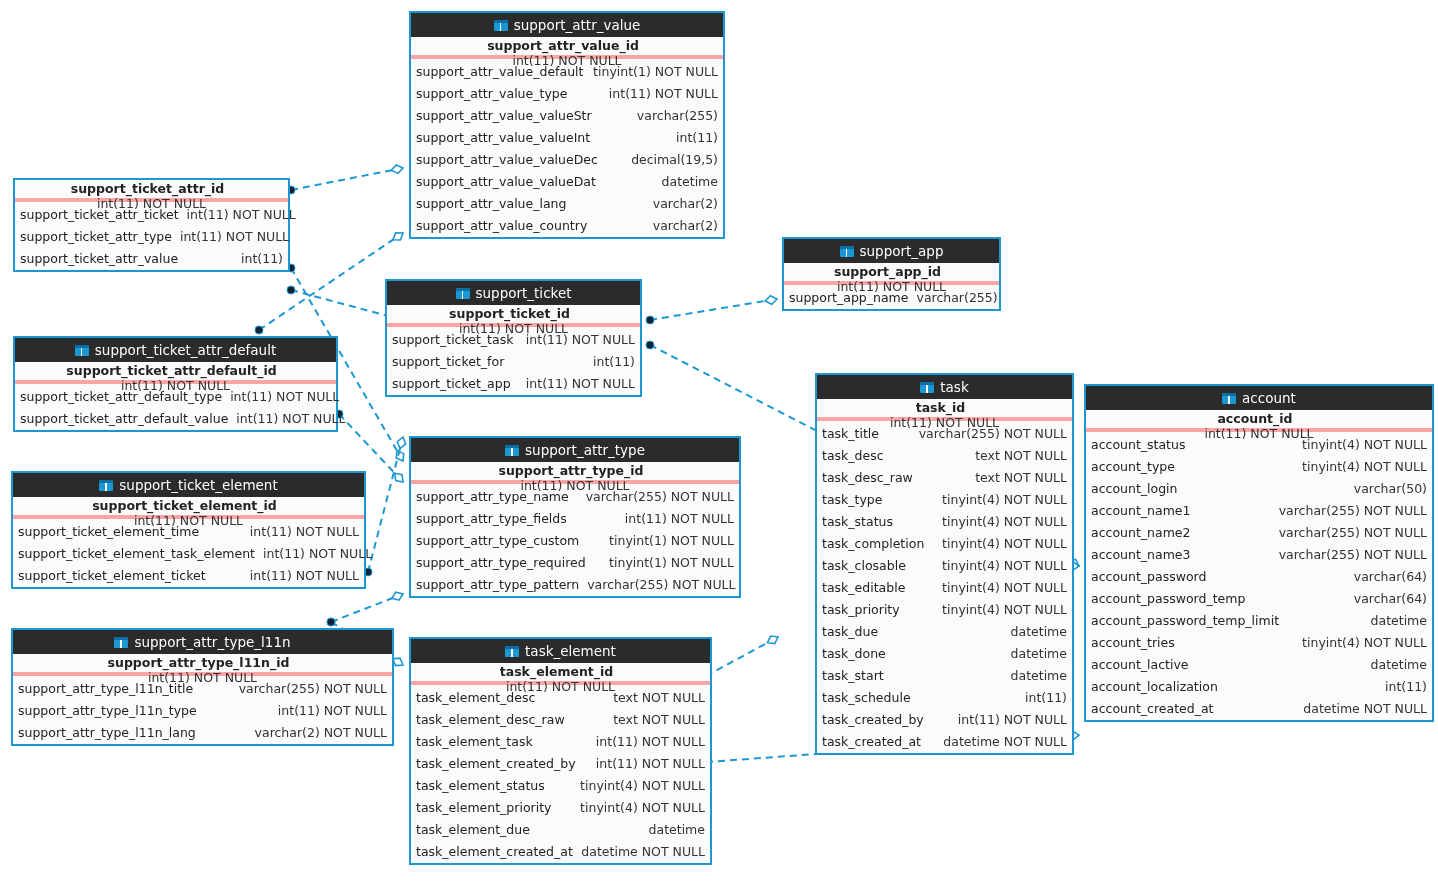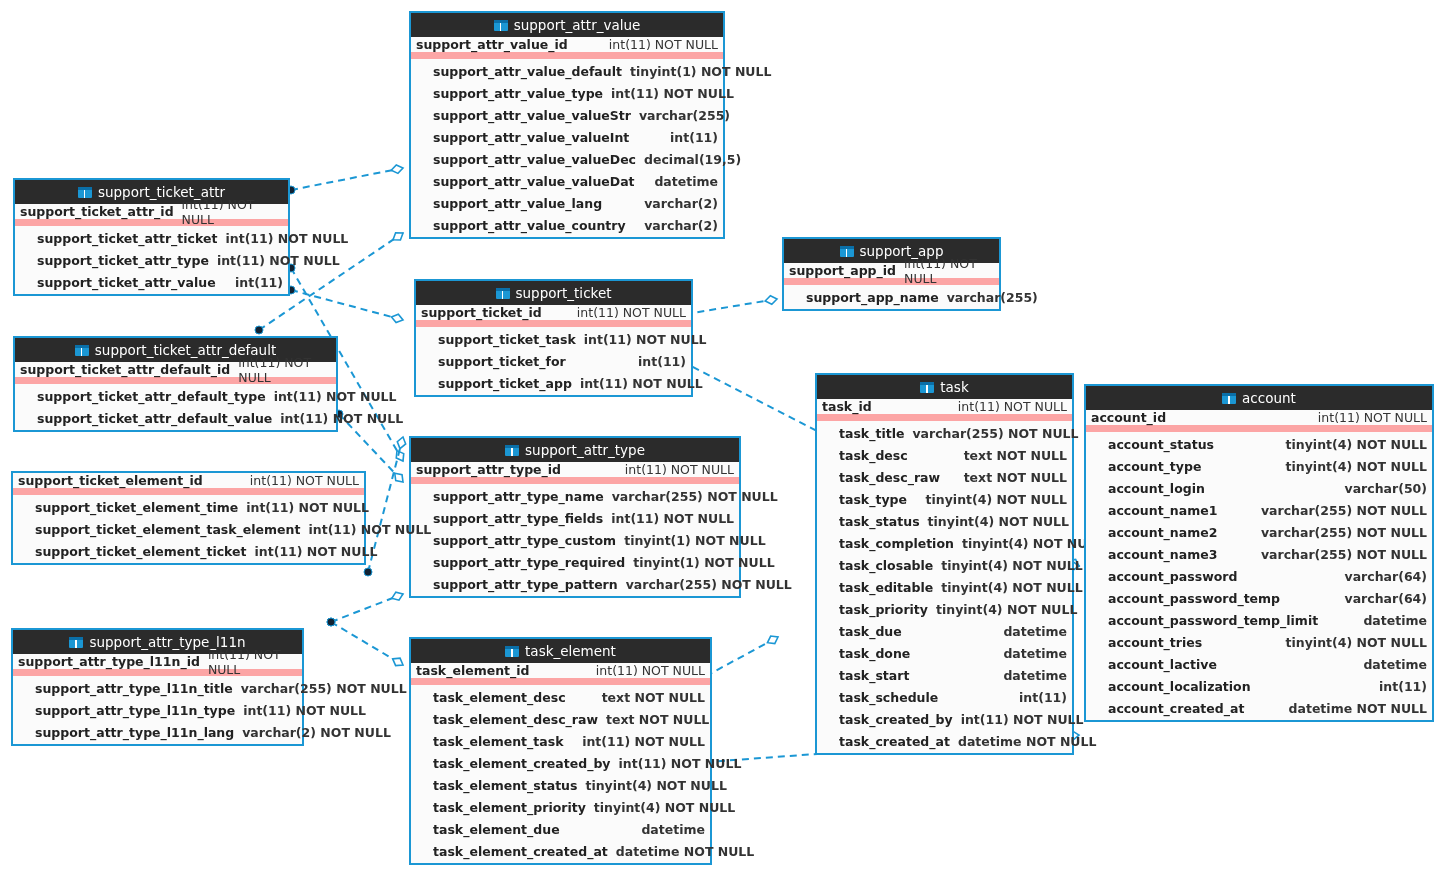--- a/index.html
+++ b/index.html
@@ -9,24 +9,24 @@
 
   .entity{position:absolute;border:2px solid #1b97d4;background:#fbfbfb;box-sizing:border-box;}
   .ent-header{background:#2b2b2b;color:#ffffff;font-size:13.5px;height:24px;line-height:24px;
               text-align:center;display:flex;align-items:center;justify-content:center;gap:6px;
               box-sizing:border-box;}
   .tbl-icon{width:14px;height:11px;display:inline-block;position:relative;flex:0 0 auto;
             background:#1b97d4;border-radius:1px;}
   .tbl-icon::before{content:"";position:absolute;left:0;top:0;width:14px;height:3px;background:#0a6fa8;}
   .tbl-icon::after{content:"";position:absolute;left:6px;top:3px;width:1.5px;height:8px;background:#ffffff;}
   .pk-row{display:flex;justify-content:space-between;align-items:center;
-          padding:1px 5px;font-size:12.5px;color:#222;border-bottom:7px solid #fca5a5;
-          background:#fbfbfb;height:22px;box-sizing:border-box;}
+          padding:1px 5px;font-size:12.5px;color:#222;border-bottom:4px solid #fca5a5;
+          background:#fbfbfb;height:22px;box-sizing:border-box;flex-direction:column;}
   .pk-row .col-name{font-weight:bold;}
-  .attr-list{padding:1px 0 1px 17px;font-weight:bold;}
+  .attr-list{padding:1px 0 1px 0;}
   .attr-row{display:flex;justify-content:space-between;align-items:center;
             padding:0 5px;font-size:12.5px;color:#222;height:22px;box-sizing:border-box;white-space:nowrap;}
   .col-name{padding-right:8px;}
   .col-type{color:#333;}
 </style>
 </head>
 <body>
 
 <div id="canvas">
   <svg id="links" viewBox="0 0 1438 882" xmlns="http://www.w3.org/2000/svg">
@@ -134,24 +134,20 @@
           <span class="col-name">support_attr_value_lang</span>
           <span class="col-type">varchar(2)</span>
         </div>
         <div class="attr-row">
           <span class="col-name">support_attr_value_country</span>
           <span class="col-type">varchar(2)</span>
         </div>
       </div>
     </div>
     <div class="entity" style="left: 13px; top: 178px; width: 277px;">
-      <div class="ent-header">
-        <span class="tbl-icon"></span>
-        <span>support_ticket_attr</span>
-      </div>
       <div class="pk-row">
         <span class="col-name">support_ticket_attr_id</span>
         <span class="col-type">int(11) NOT NULL</span>
       </div>
       <div class="attr-list">
         <div class="attr-row">
           <span class="col-name">support_ticket_attr_ticket</span>
           <span class="col-type">int(11) NOT NULL</span>
         </div>
         <div class="attr-row">
@@ -173,21 +169,21 @@
         <span class="col-name">support_app_id</span>
         <span class="col-type">int(11) NOT NULL</span>
       </div>
       <div class="attr-list">
         <div class="attr-row">
           <span class="col-name">support_app_name</span>
           <span class="col-type">varchar(255)</span>
         </div>
       </div>
     </div>
-    <div class="entity" style="left: 414px; top: 279px; width: 279px;">
+    <div class="entity" style="left: 385px; top: 279px; width: 257px;">
       <div class="ent-header">
         <span class="tbl-icon"></span>
         <span>support_ticket</span>
       </div>
       <div class="pk-row">
         <span class="col-name">support_ticket_id</span>
         <span class="col-type">int(11) NOT NULL</span>
       </div>
       <div class="attr-list">
         <div class="attr-row">
@@ -386,40 +382,44 @@
           <span class="col-name">support_attr_type_required</span>
           <span class="col-type">tinyint(1) NOT NULL</span>
         </div>
         <div class="attr-row">
           <span class="col-name">support_attr_type_pattern</span>
           <span class="col-type">varchar(255) NOT NULL</span>
         </div>
       </div>
     </div>
     <div class="entity" style="left: 11px; top: 471px; width: 355px;">
+      <div class="ent-header">
+        <span class="tbl-icon"></span>
+        <span>support_ticket_element</span>
+      </div>
       <div class="pk-row">
         <span class="col-name">support_ticket_element_id</span>
         <span class="col-type">int(11) NOT NULL</span>
       </div>
       <div class="attr-list">
         <div class="attr-row">
           <span class="col-name">support_ticket_element_time</span>
           <span class="col-type">int(11) NOT NULL</span>
         </div>
         <div class="attr-row">
           <span class="col-name">support_ticket_element_task_element</span>
           <span class="col-type">int(11) NOT NULL</span>
         </div>
         <div class="attr-row">
           <span class="col-name">support_ticket_element_ticket</span>
           <span class="col-type">int(11) NOT NULL</span>
         </div>
       </div>
     </div>
-    <div class="entity" style="left: 11px; top: 628px; width: 293px;">
+    <div class="entity" style="left: 11px; top: 628px; width: 383px;">
       <div class="ent-header">
         <span class="tbl-icon"></span>
         <span>support_attr_type_l11n</span>
       </div>
       <div class="pk-row">
         <span class="col-name">support_attr_type_l11n_id</span>
         <span class="col-type">int(11) NOT NULL</span>
       </div>
       <div class="attr-list">
         <div class="attr-row">

